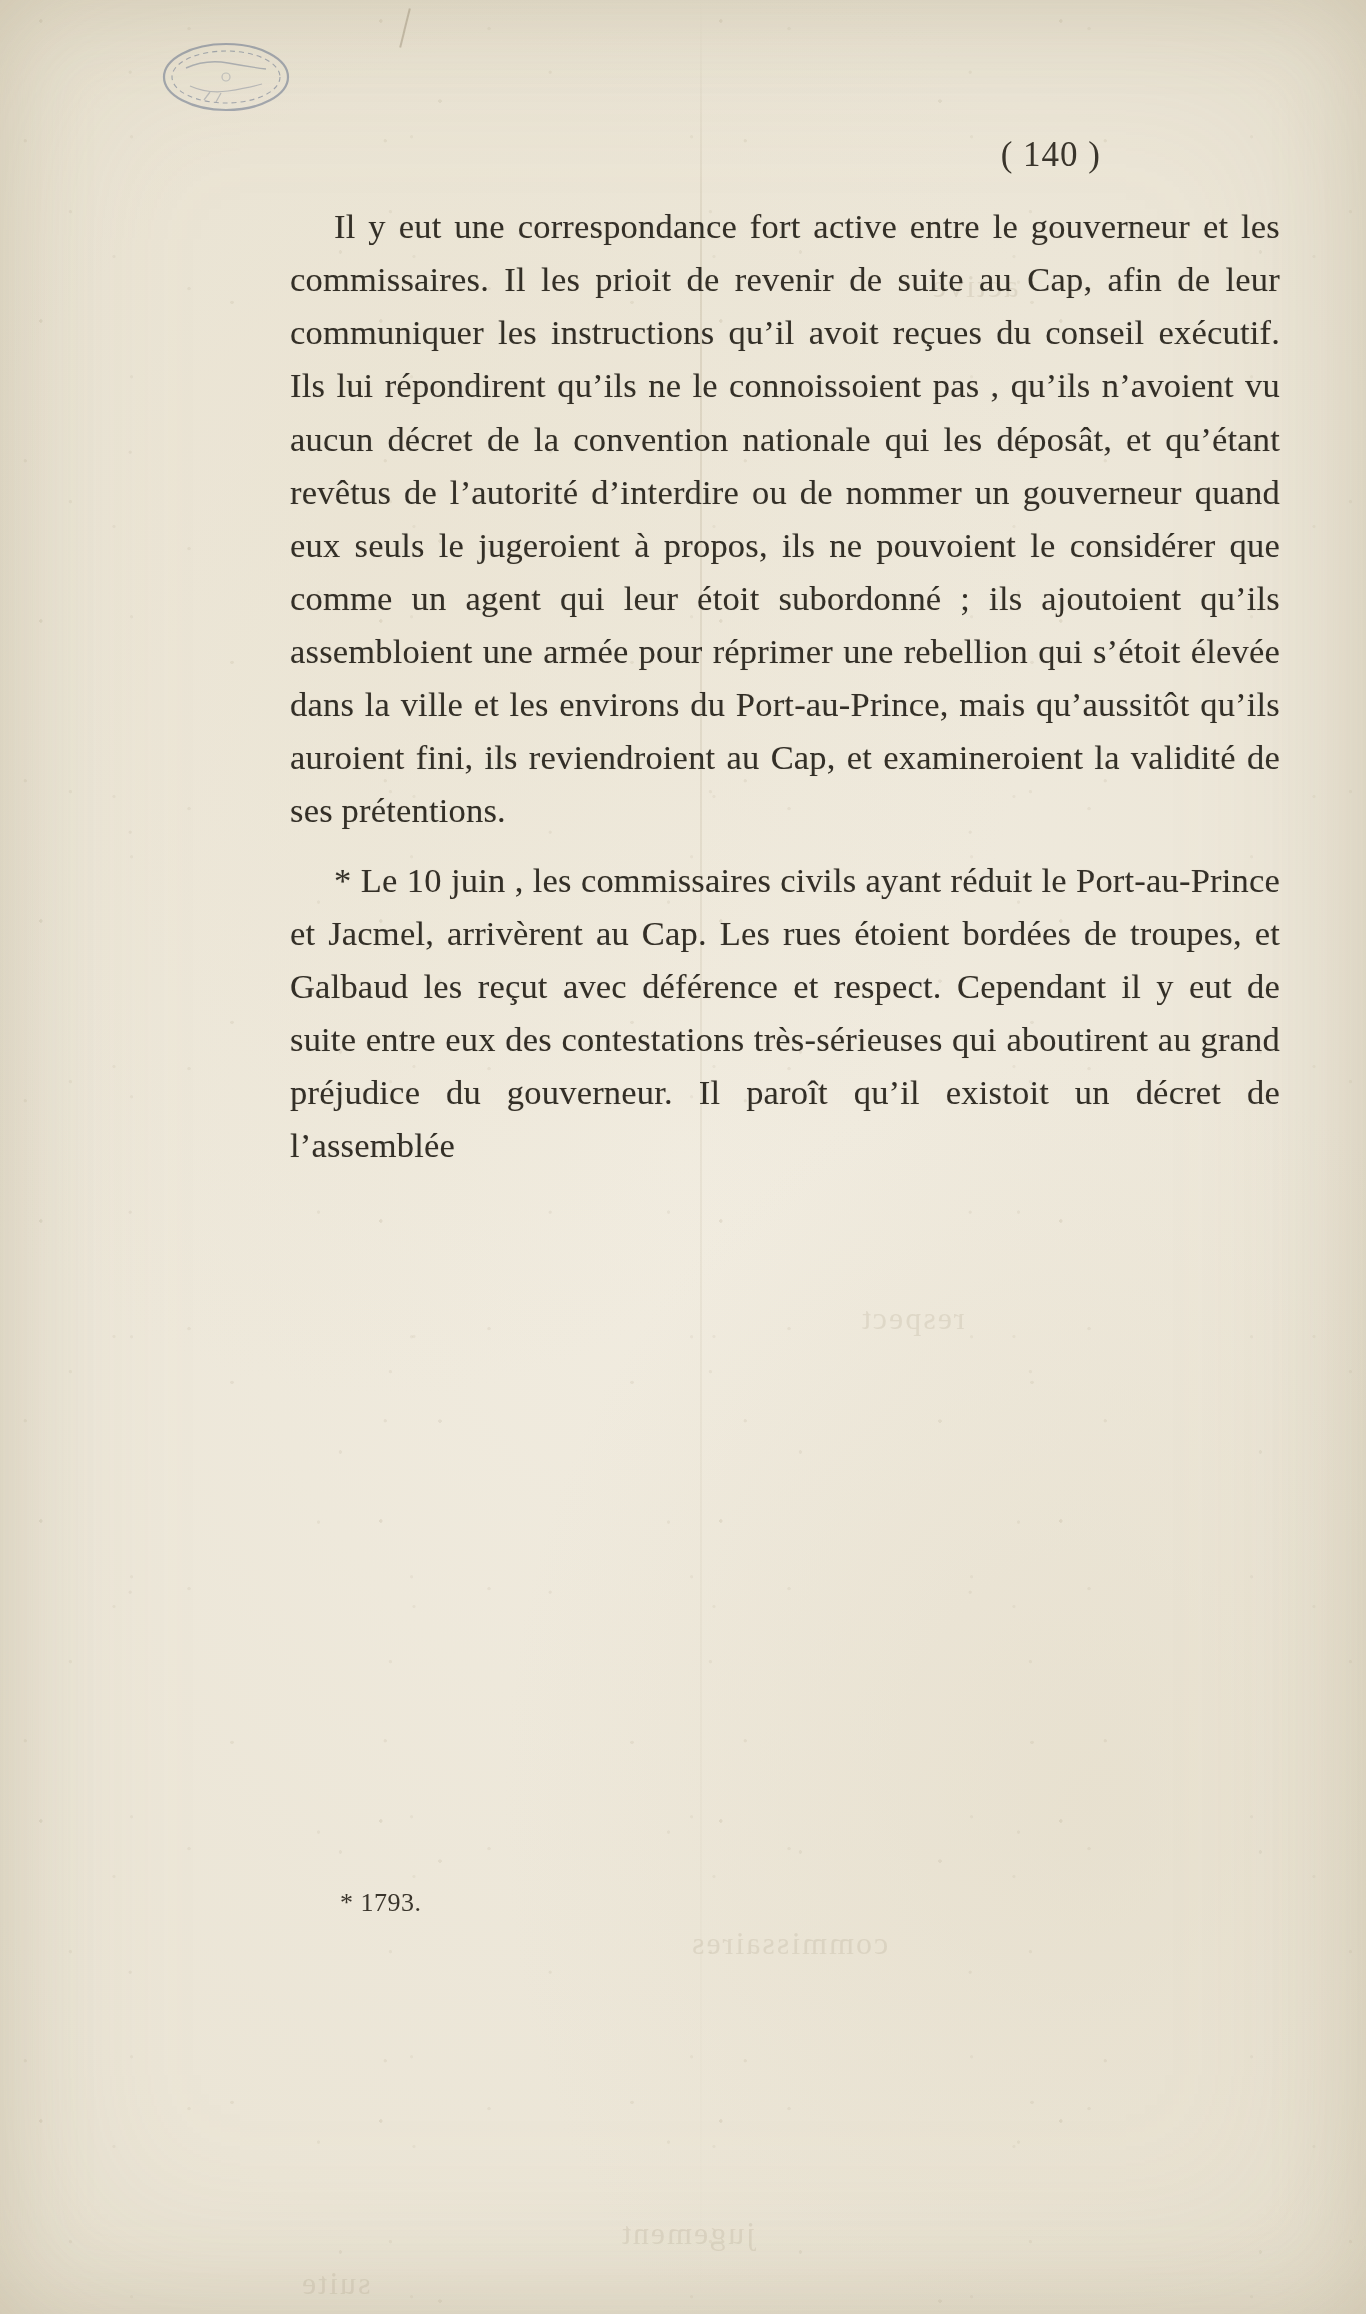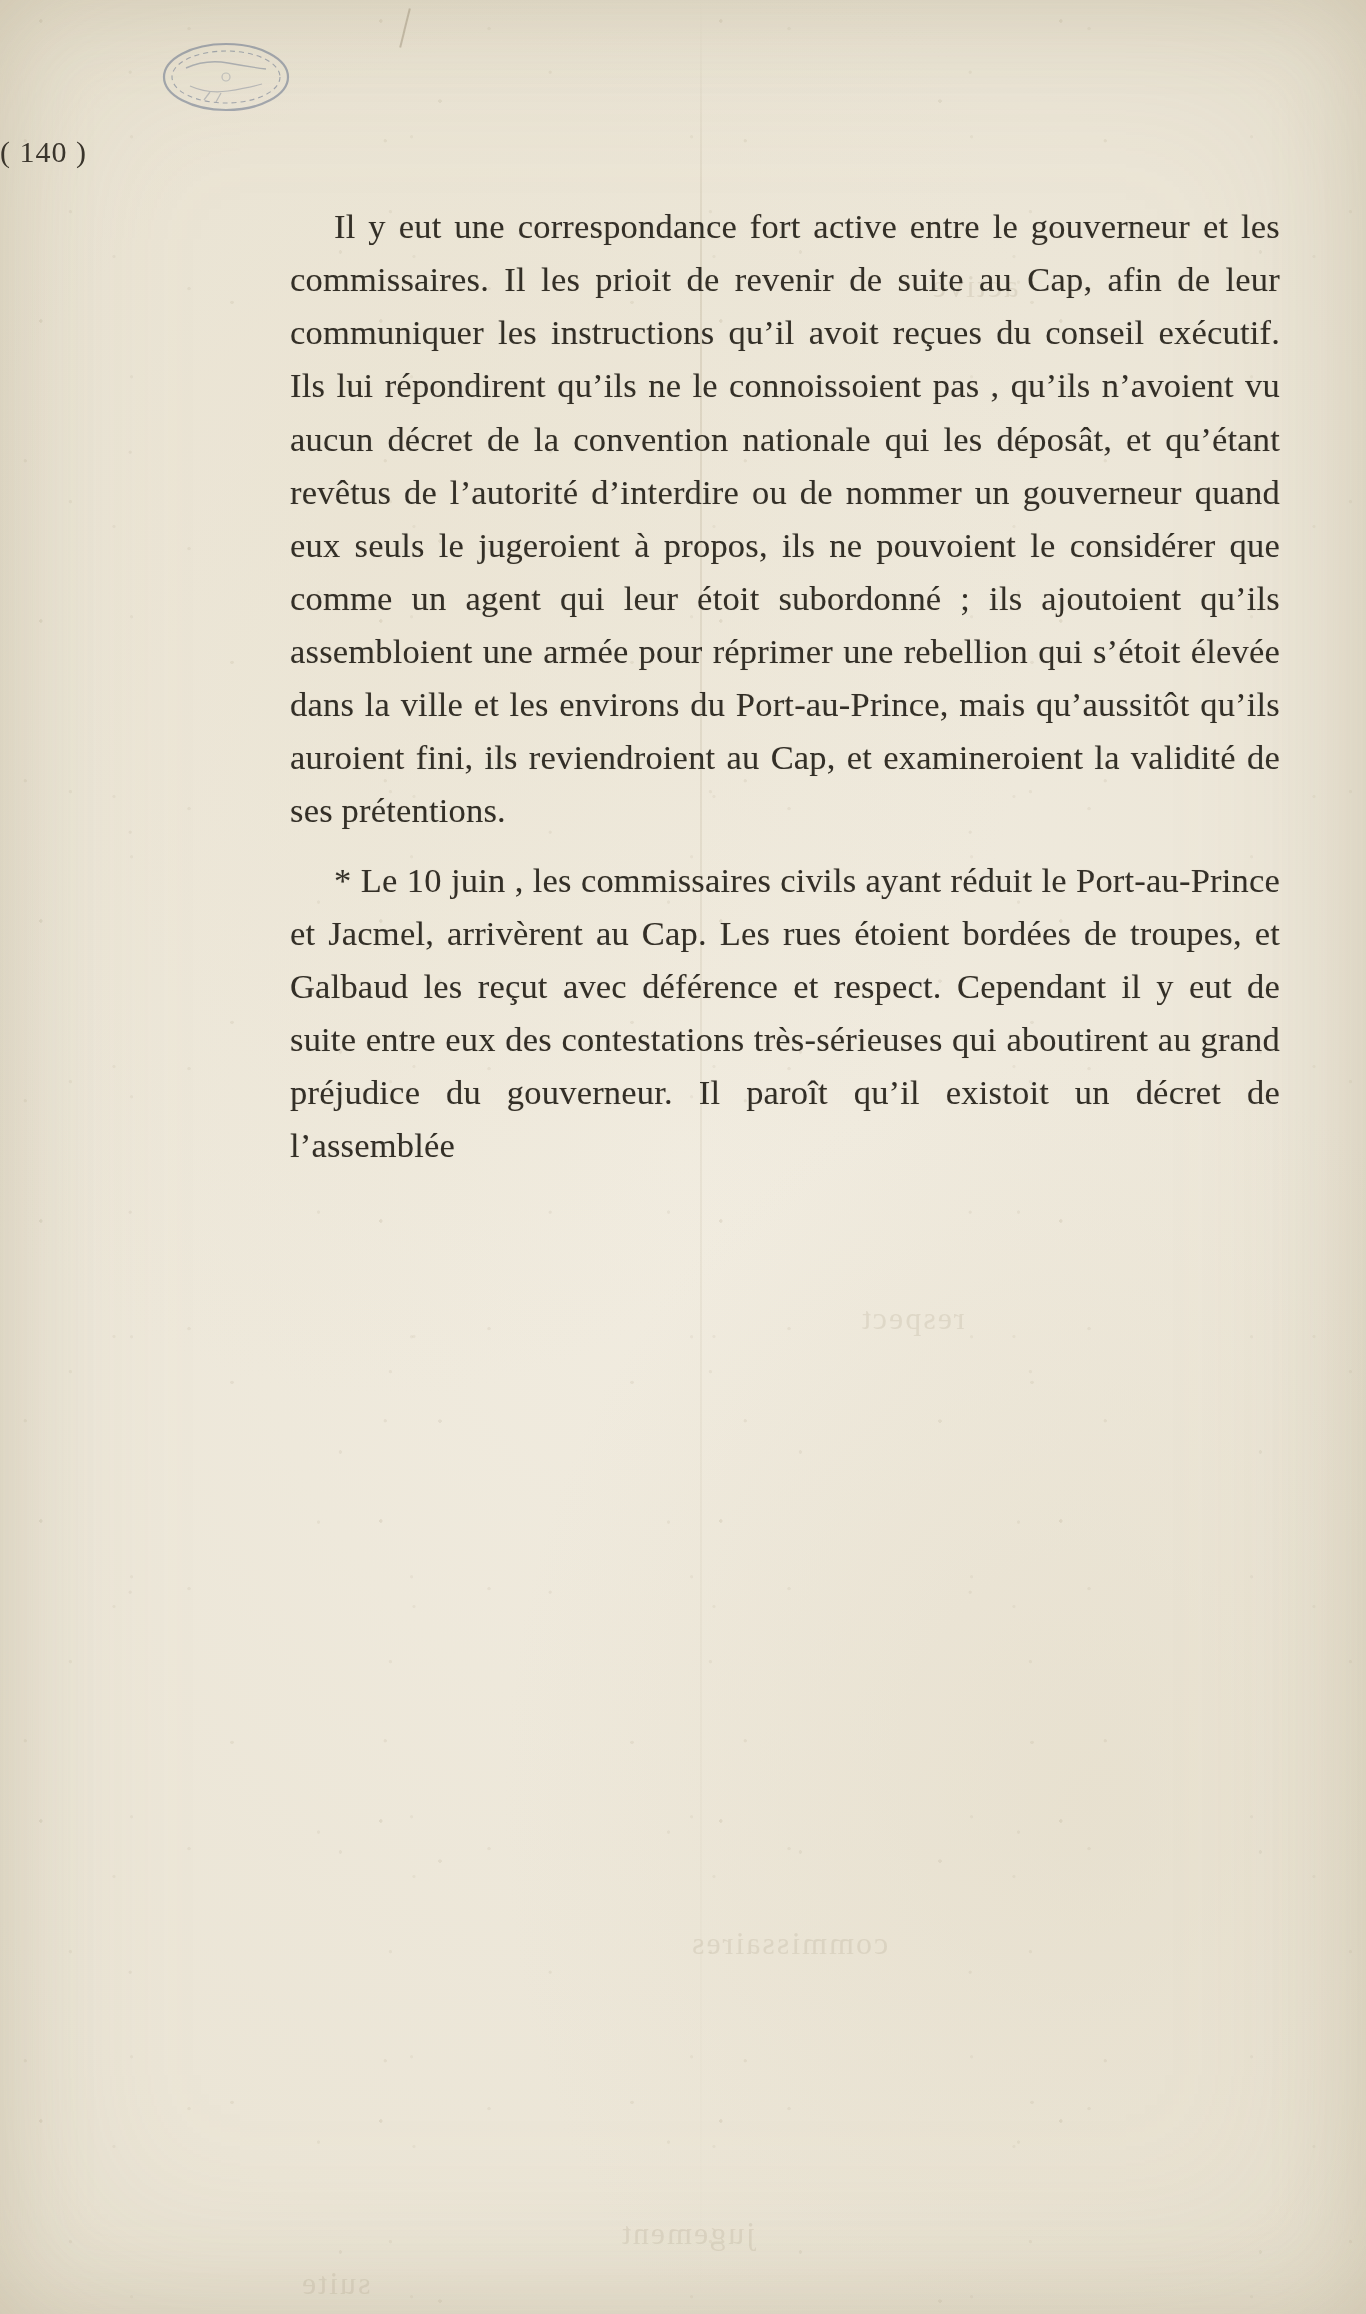--- a/index.html
+++ b/index.html
@@ -87,22 +87,22 @@
     opacity: 0.5;
   }
   .stamp svg { display: block; }
 
   
   .folio {
     position: absolute;
     left: 0;
     top: 135px;
     width: 1101px;
-    text-align: left;
-    font-size: 30px;
+    text-align: right;
+    font-size: 35px;
     letter-spacing: 1px;
     color: #3a352c;
   }
   .folio .num { font-style: normal; }
 
   .body-col {
     position: absolute;
     left: 290px;
     top: 200px;
     width: 990px;
@@ -185,14 +185,20 @@
     <span>(</span>
     <span class="num">140</span>
     <span>)</span>
   </div>
 
   <div class="body-col">
     <p class="para indent">Il y eut une correspondance fort active entre le gouverneur et les commissaires. Il les prioit de revenir de suite au Cap, afin de leur communiquer les instructions qu’il avoit reçues du conseil exécutif. Ils lui répondirent qu’ils ne le connoissoient pas , qu’ils n’avoient vu aucun décret de la convention nationale qui les déposât, et qu’étant revêtus de l’autorité d’interdire ou de nommer un gouverneur quand eux seuls le jugeroient à propos, ils ne pouvoient le considérer que comme un agent qui leur étoit subordonné ; ils ajoutoient qu’ils assembloient une armée pour réprimer une rebellion qui s’étoit élevée dans la ville et les environs du Port-au-Prince, mais qu’aussitôt qu’ils auroient fini, ils reviendroient au Cap, et examineroient la validité de ses prétentions.</p>
     <p class="para indent">* Le 10 juin , les commissaires civils ayant réduit le Port-au-Prince et Jacmel, arrivèrent au Cap. Les rues étoient bordées de troupes, et Galbaud les reçut avec déférence et respect. Cependant il y eut de suite entre eux des contestations très-sérieuses qui aboutirent au grand préjudice du gouverneur. Il paroît qu’il existoit un décret de l’assemblée</p>
   </div>
 
+  <div class="footnote-rule-area">
+    <div class="footnote">
+      <span>*</span>
+      <span>1793.</span>
+    </div>
+  </div>
 
 </div>
 
 </body></html>

